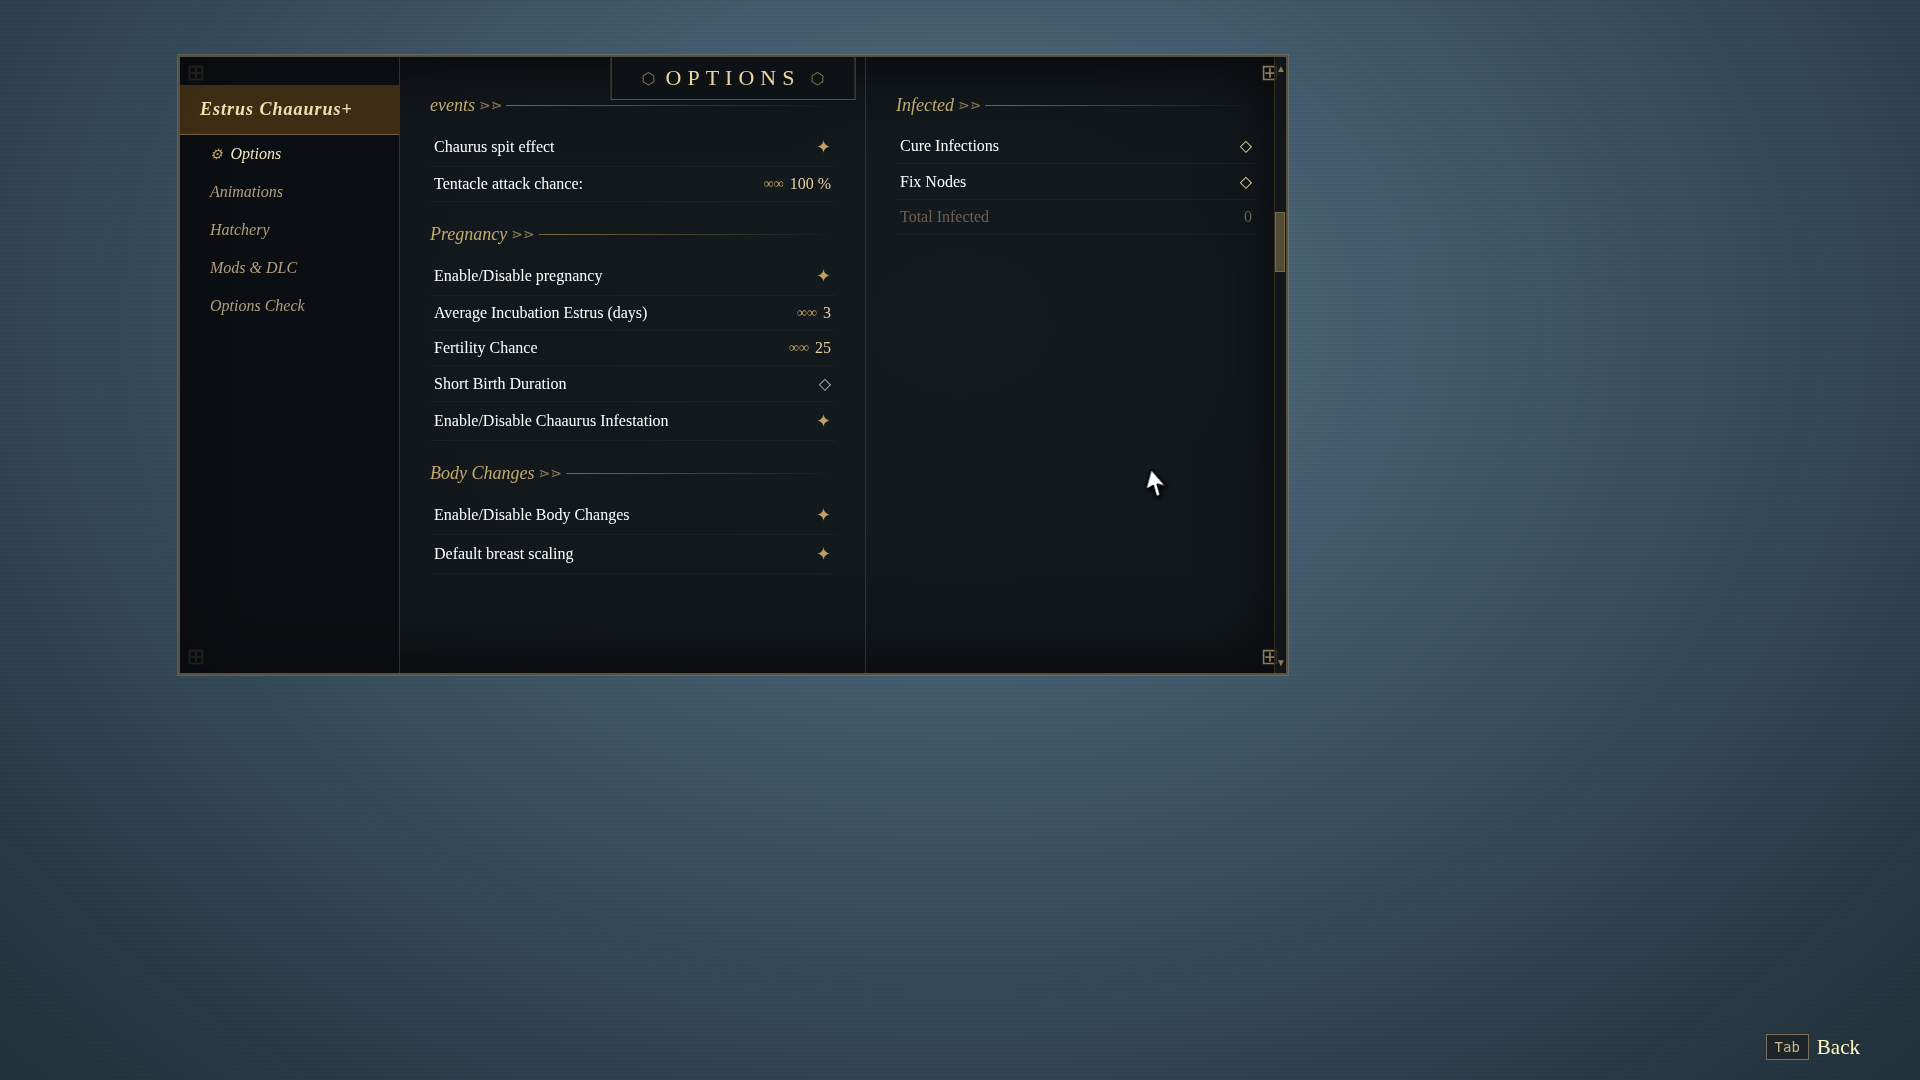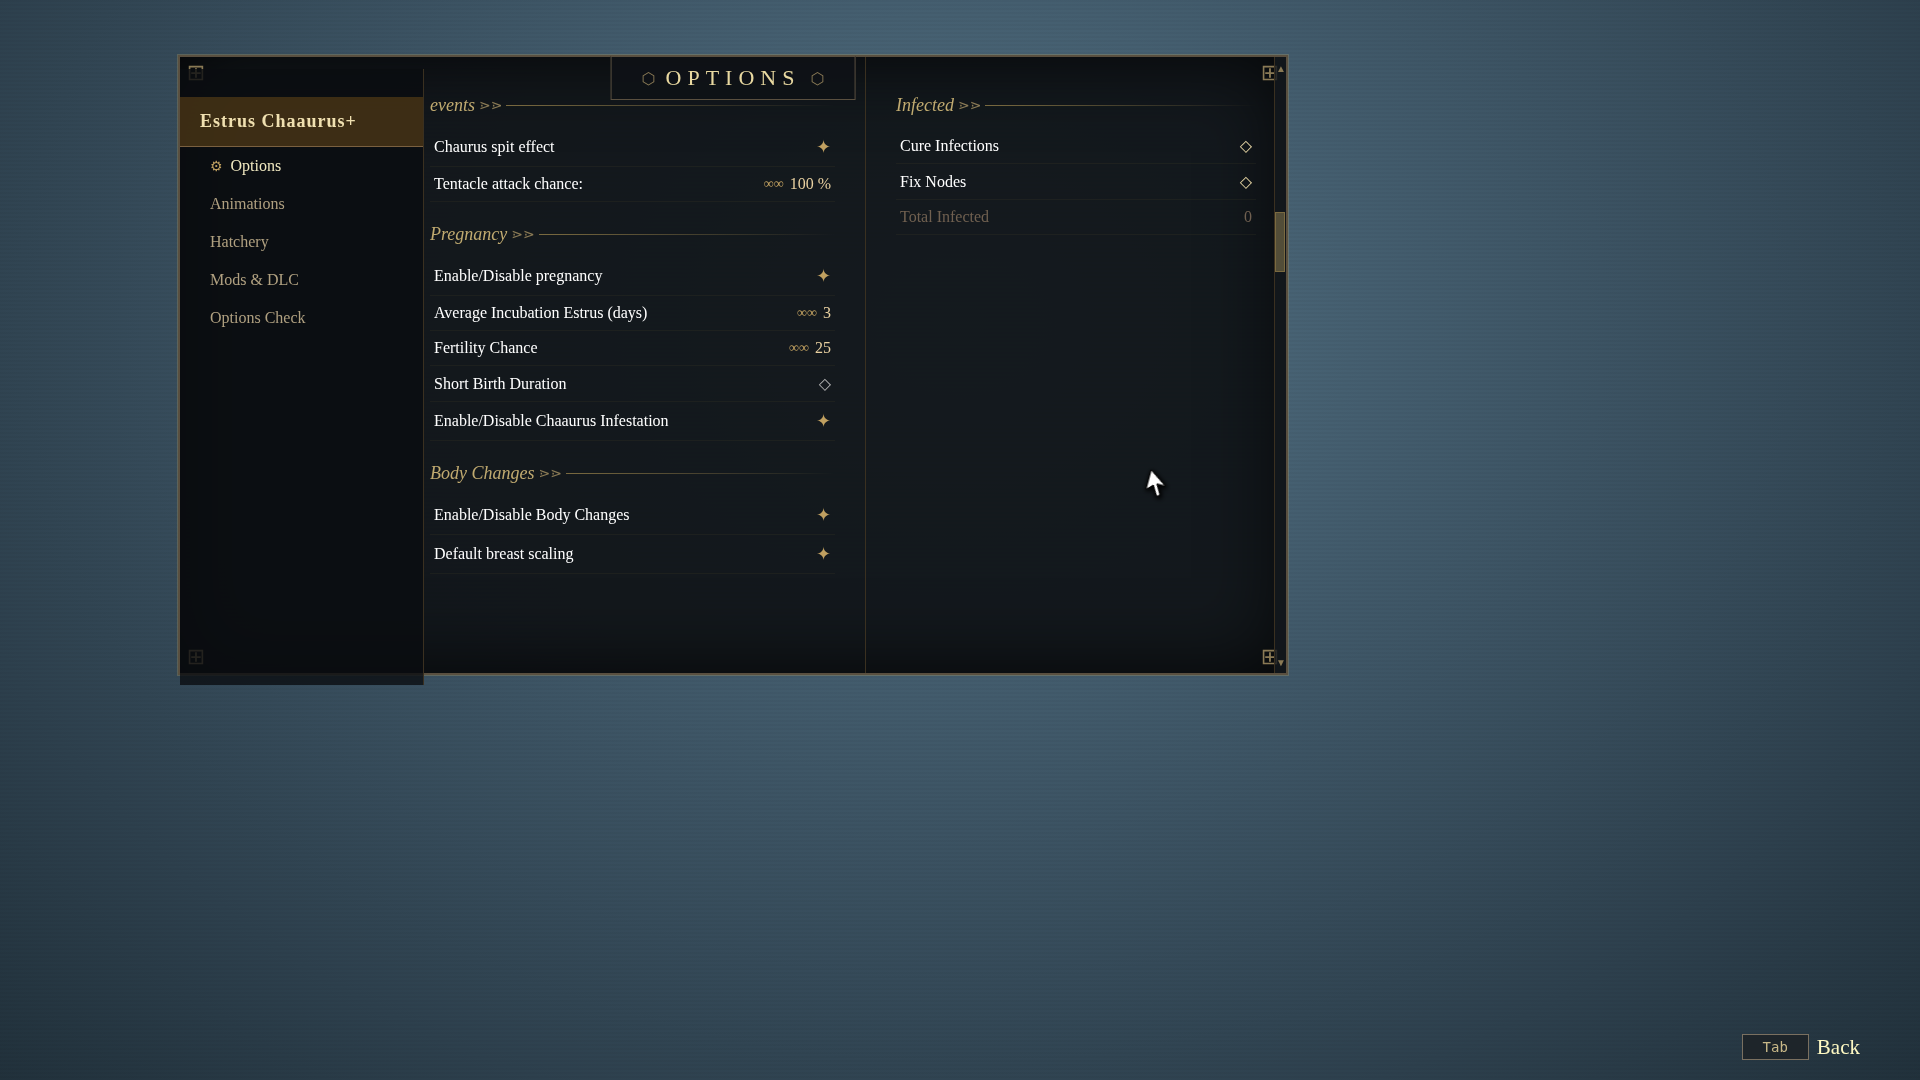--- a/index.html
+++ b/index.html
@@ -79,25 +79,26 @@
       font-size: 22px;
       letter-spacing: 6px;
       font-weight: normal;
       text-transform: uppercase;
     }
 
     
     .sidebar {
       position: absolute;
       left: 0;
-      top: 12px;
-      width: 244px;
+      top: 0;
+      width: 220px;
       height: 100%;
       background: rgba(10,12,16,0.8);
       border-right: 1px solid #3a3020;
+      font-style: italic;
     }
 
     .sidebar-header {
       background: rgba(180,120,30,0.3);
       border-bottom: 1px solid #7a6040;
       padding: 14px 20px;
       margin-top: 28px;
     }
 
     .sidebar-header-text {
@@ -262,21 +263,21 @@
       right: 50px;
       display: flex;
       align-items: center;
       gap: 8px;
     }
 
     .tab-key {
       background: rgba(30,35,40,0.9);
       border: 1px solid #7a7060;
       color: #c8b888;
-      padding: 4px 20px;
+      padding: 4px 8px;
       font-size: 14px;
       font-family: monospace;
     }
 
     .tab-label {
       color: #fef9c3;
       font-size: 21px;
     }
 
     

